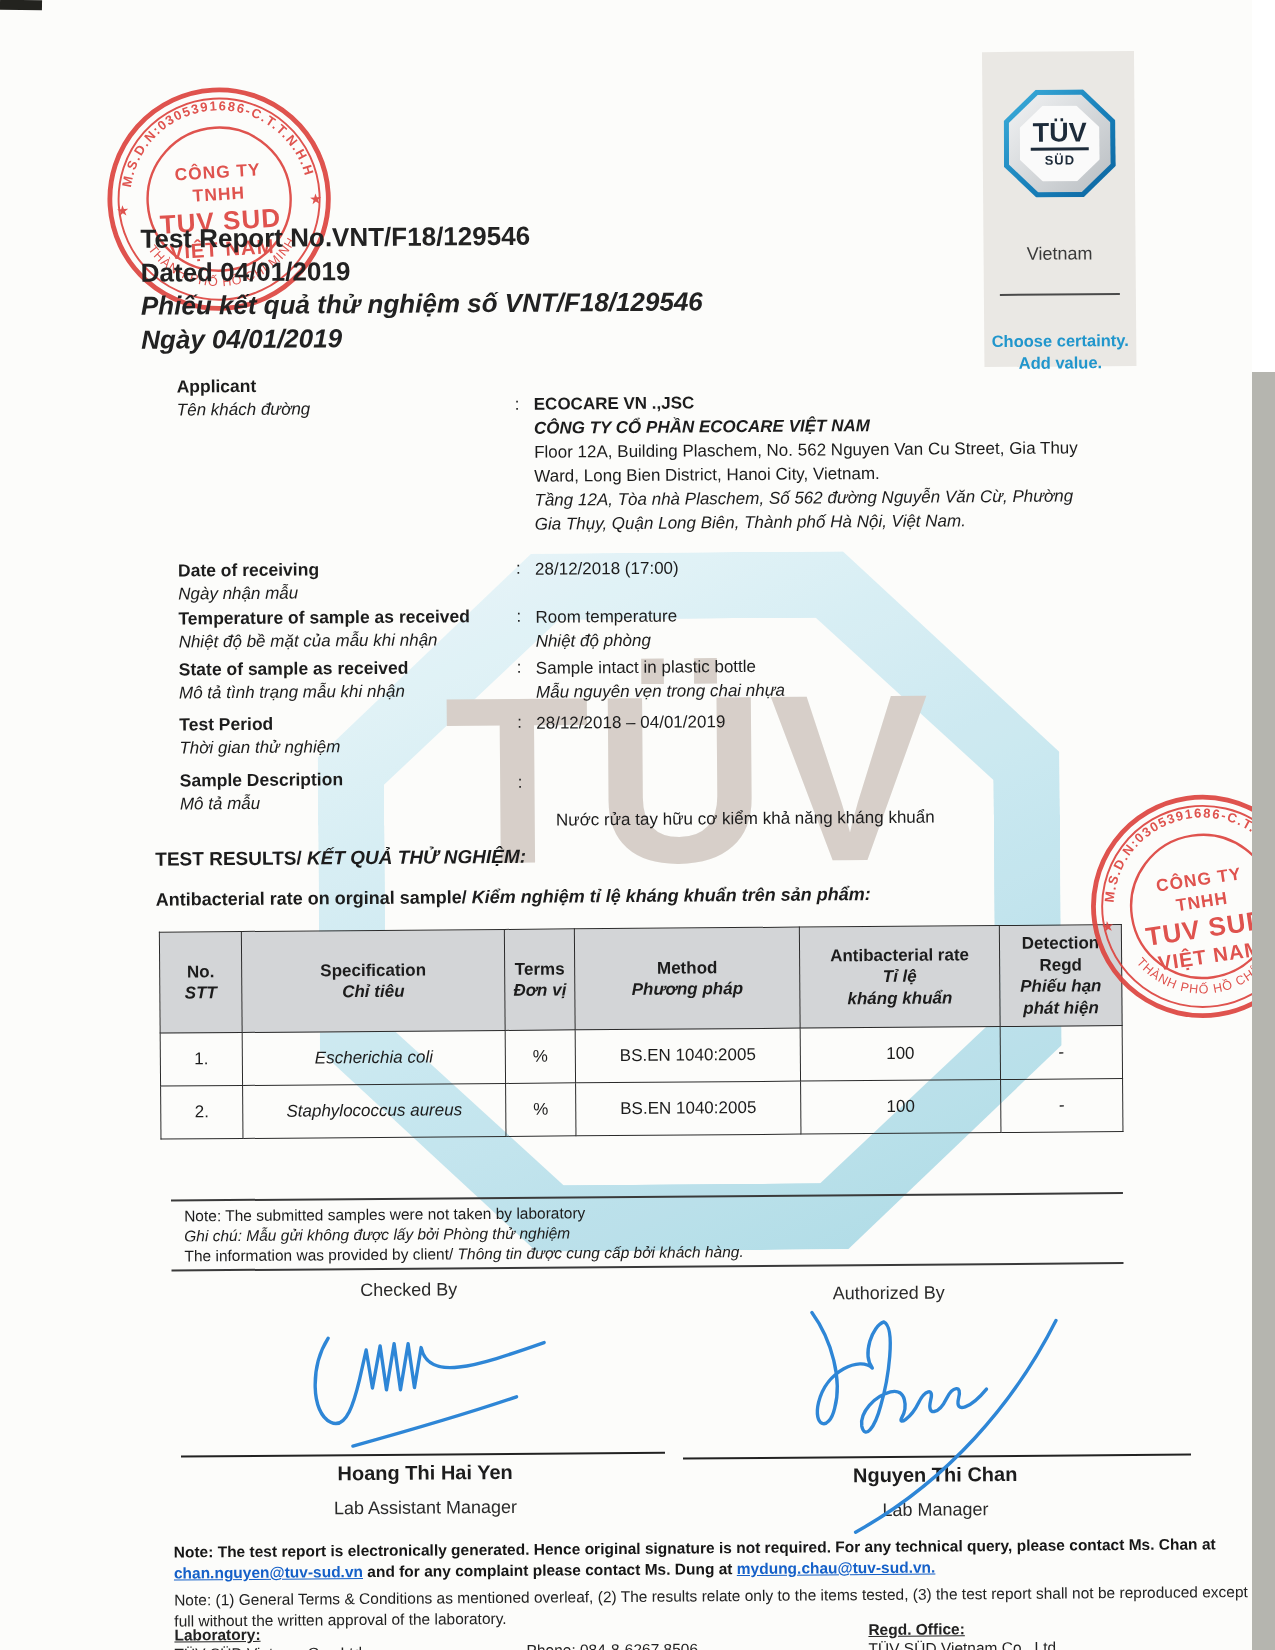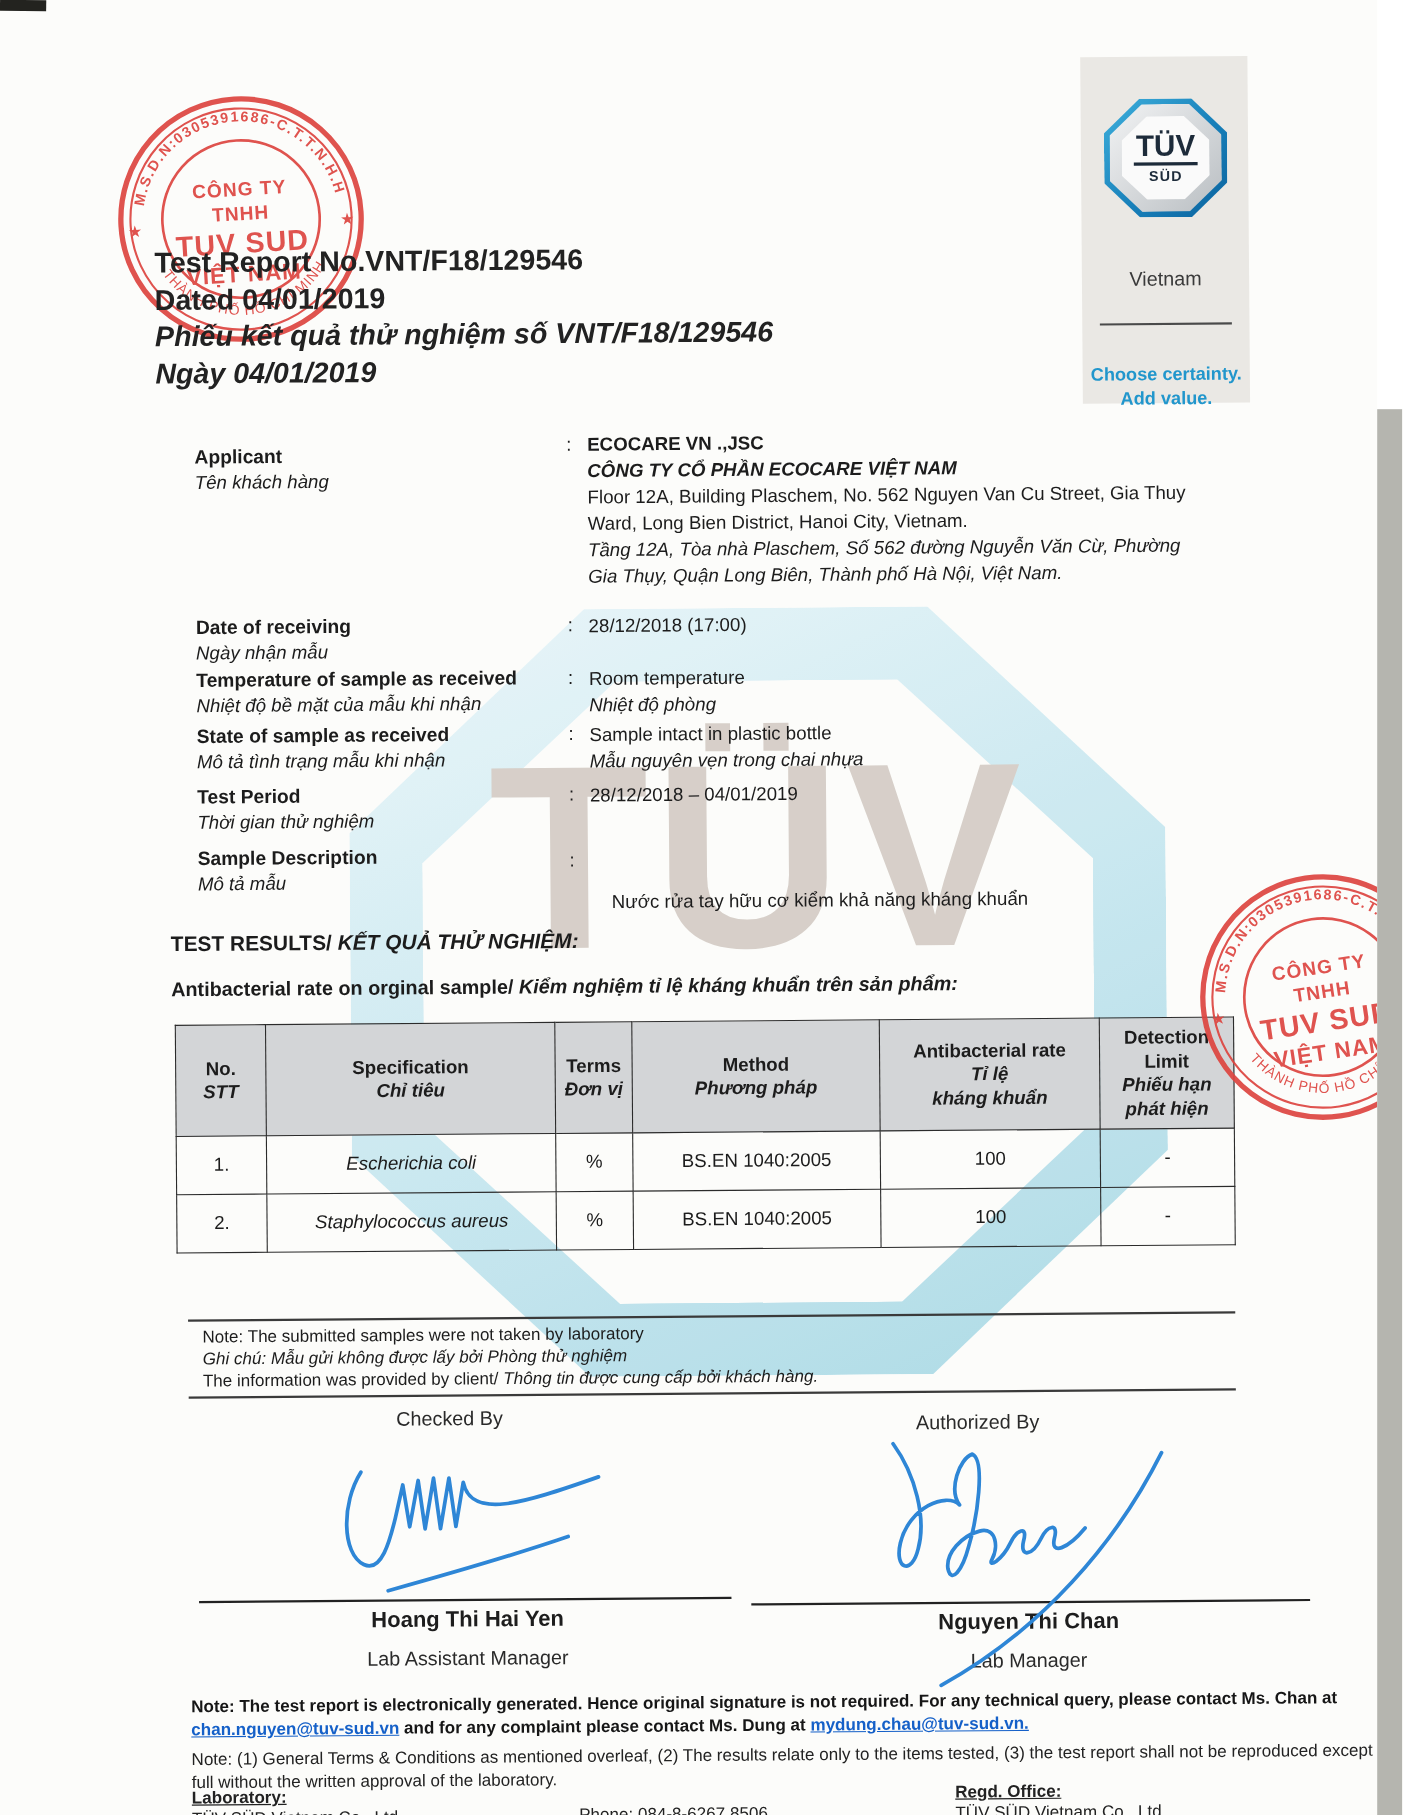--- a/index.html
+++ b/index.html
@@ -141,23 +141,23 @@
           </div>
         </div>
         <div class="logo-region">Vietnam</div>
         <div class="logo-divider"></div>
         <div class="logo-tagline">
           <div>Choose certainty.</div>
           <div>Add value.</div>
         </div>
       </div>
 
-      <div class="f-label" style="top:401px">
+      <div class="f-label" style="top:372px">
         <div class="lab-en">Applicant</div>
-        <div class="lab-vi">Tên khách hàng</div>
+        <div class="lab-vi">Tên khách đường</div>
       </div>
       <div class="f-colon" style="top:394px">:</div>
       <div class="f-value" style="top:392px">
         <div class="v-bold">ECOCARE VN .,JSC</div>
         <div class="v-bi">CÔNG TY CỔ PHẦN ECOCARE VIỆT NAM</div>
         <div>Floor 12A, Building Plaschem, No. 562 Nguyen Van Cu Street, Gia Thuy</div>
         <div>Ward, Long Bien District, Hanoi City, Vietnam.</div>
         <div class="v-i">Tầng 12A, Tòa nhà Plaschem, Số 562 đường Nguyễn Văn Cừ, Phường</div>
         <div class="v-i">Gia Thụy, Quận Long Biên, Thành phố Hà Nội, Việt Nam.</div>
       </div>
@@ -237,21 +237,21 @@
                 <div class="th-en">Method</div>
                 <div class="th-vi">Phương pháp</div>
               </th>
           <th>
                 <div class="th-en">Antibacterial rate</div>
                 <div class="th-vi">Tỉ lệ
 kháng khuẩn</div>
               </th>
           <th>
                 <div class="th-en">Detection
-Limit</div>
+Regd</div>
                 <div class="th-vi">Phiếu hạn
 phát hiện</div>
               </th>
         </tr>
         <tr>
           <td>1.</td>
           <td class="td-spec">Escherichia coli</td>
           <td>%</td>
           <td>BS.EN 1040:2005</td>
           <td>100</td>

